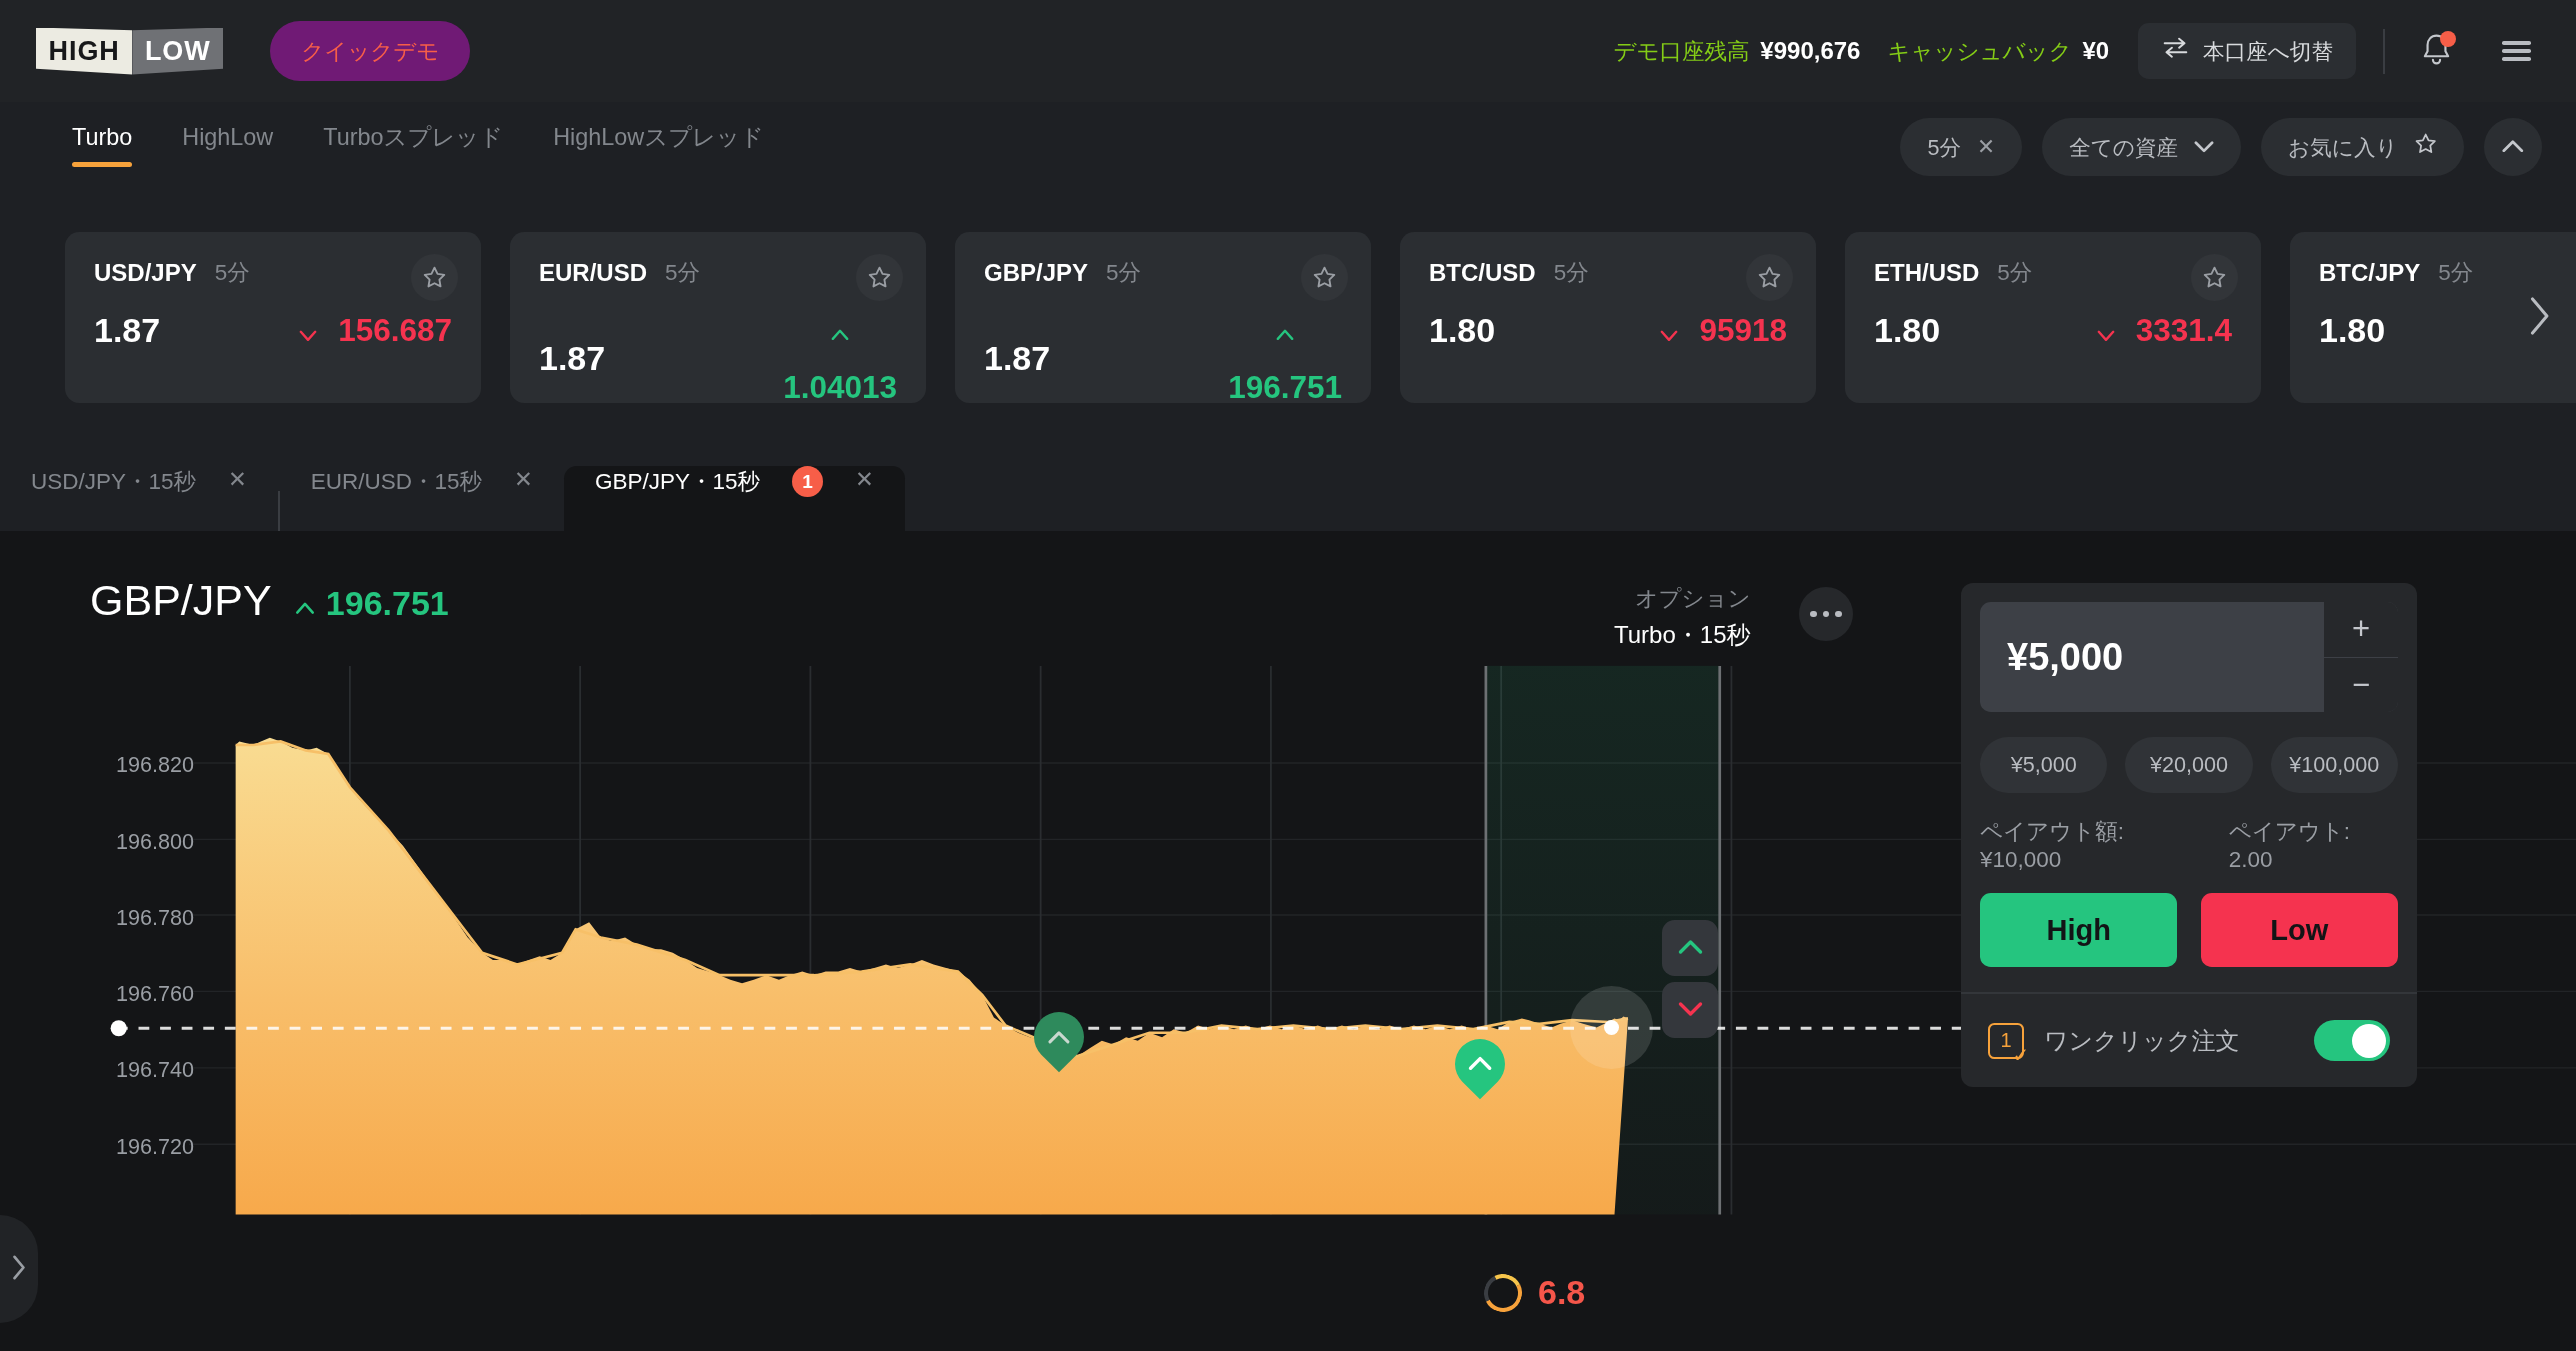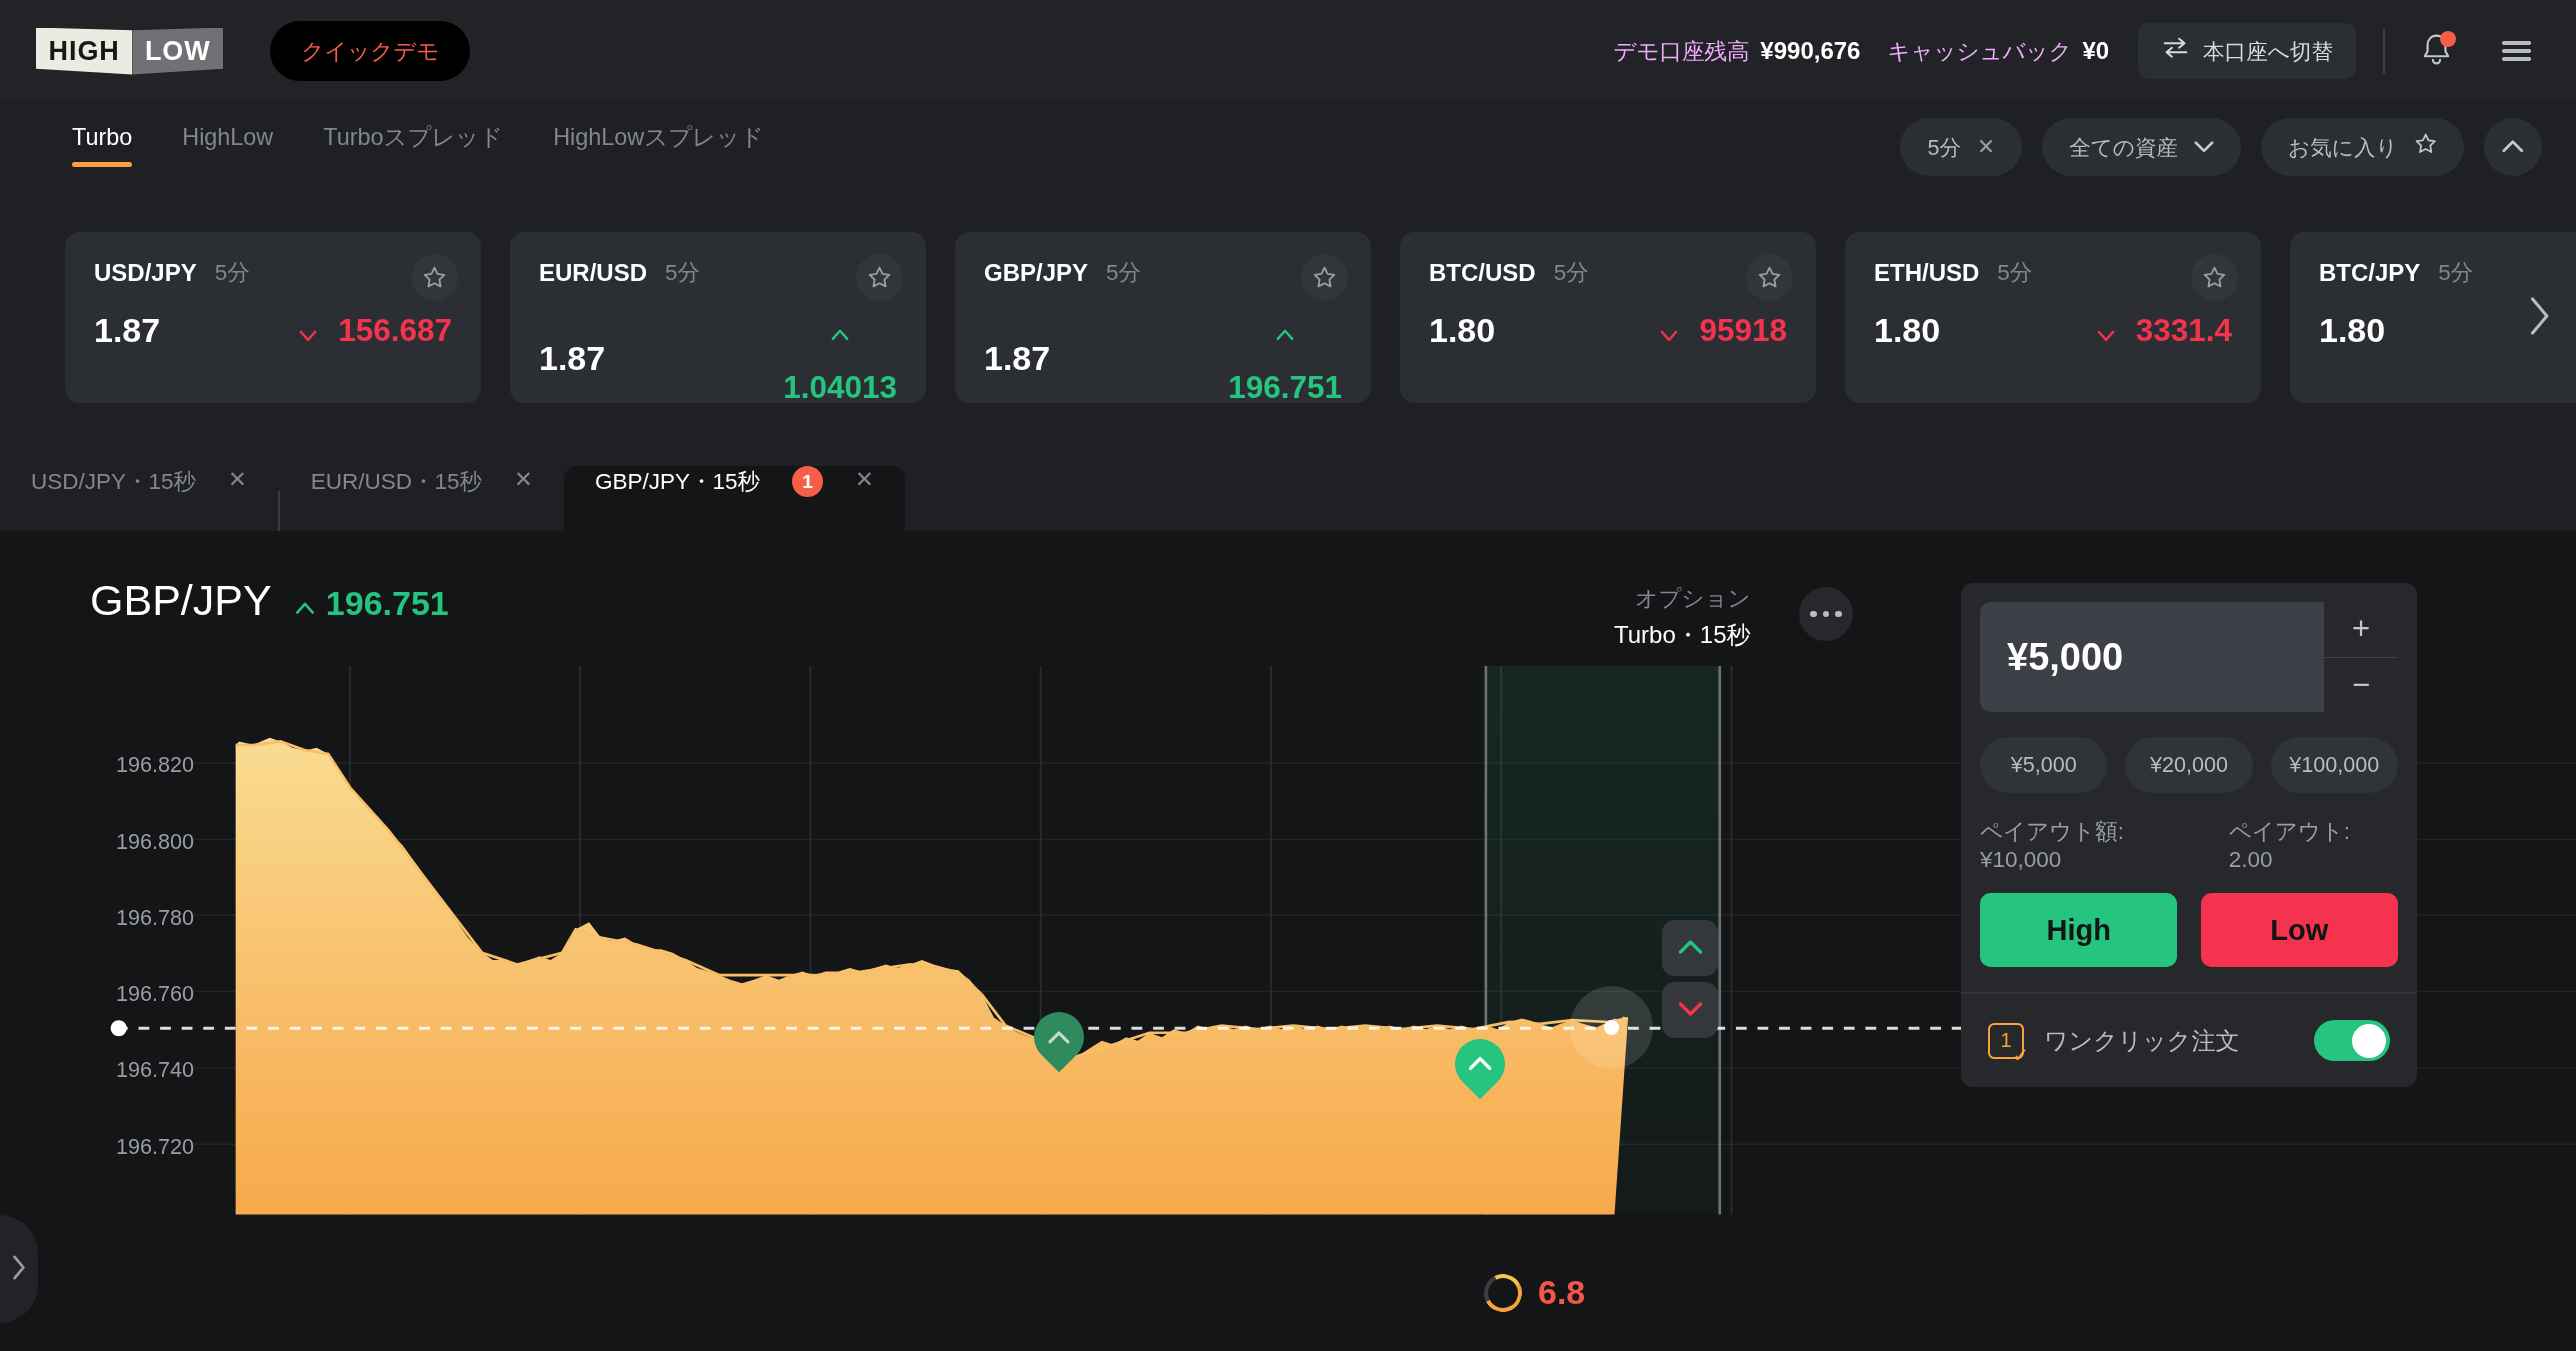--- a/index.html
+++ b/index.html
@@ -29,33 +29,33 @@
   .logo-high {
     background: #ecebe2; color: #17181a;
     clip-path: polygon(0 0, 100% 6%, 100% 100%, 0 88%);
   }
   .logo-low {
     background: #6f7175; color: #ffffff;
     clip-path: polygon(0 6%, 100% 0, 100% 88%, 0 100%);
   }
   .quick-demo {
     margin-left: 47px;
-    background: #000000;
+    background: #701a75;
     border-radius: 32px;
     padding: 14.4px 31px;
     color: #f75e48;
     font-size: 22.5px;
     cursor: pointer;
   }
   .header-right {
     margin-left: auto;
     display: flex; align-items: center;
     margin-right: 32px;
   }
-  .bal-label { color: #f0abfc; font-size: 22.5px; }
+  .bal-label { color: #84cc16; font-size: 22.5px; }
   .bal-value { color: #ffffff; font-size: 24px; font-weight: bold; margin-left: 10.8px; }
   .bal-gap { margin-left: 27px; }
   .switch-btn {
     margin-left: 29px;
     background: #2b2e32;
     border-radius: 10.8px;
     height: 56px;
     display: flex; align-items: center;
     padding: 0 23.4px; gap: 14.4px;
     color: #d8dadd; font-size: 21.6px;

